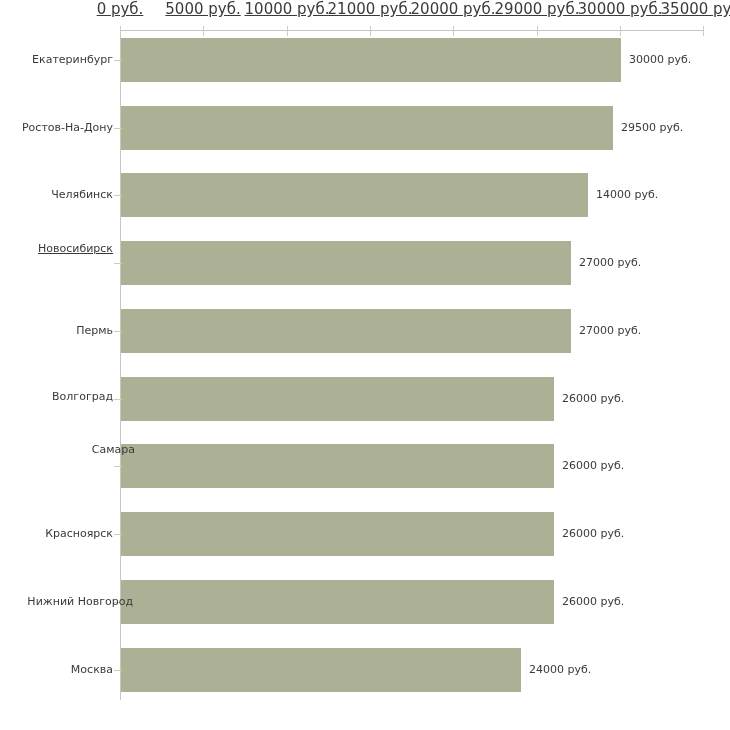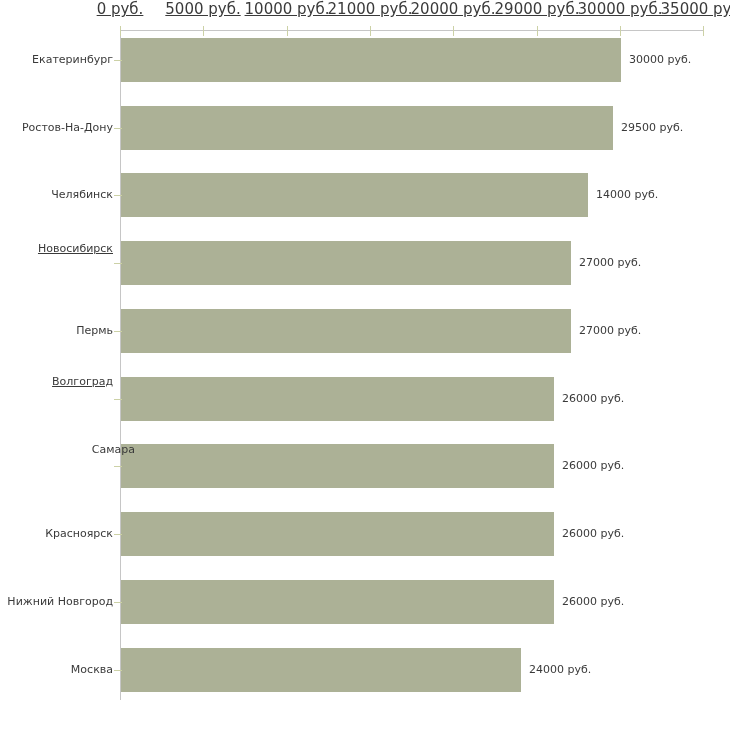--- a/index.html
+++ b/index.html
@@ -66,31 +66,31 @@
     <div class="bar" style="left: 121px; top: 241px; width: 450px; height: 44px;"></div>
     <div class="cattick" style="left: 114px; top: 263px;"></div>
     <div class="cat" style="top: 249px; text-decoration: underline;">Новосибирск</div>
     <div class="val" style="left: 579px; top: 263px;">27000 руб.</div>
     <div class="bar" style="left: 121px; top: 309px; width: 450px; height: 44px;"></div>
     <div class="cattick" style="left: 114px; top: 331px;"></div>
     <div class="cat" style="top: 331px;">Пермь</div>
     <div class="val" style="left: 579px; top: 331px;">27000 руб.</div>
     <div class="bar" style="left: 121px; top: 377px; width: 433px; height: 44px;"></div>
     <div class="cattick" style="left: 114px; top: 399px;"></div>
-    <div class="cat" style="top: 382px; text-decoration: underline;">Волгоград</div>
+    <div class="cat" style="top: 397px;">Волгоград</div>
     <div class="val" style="left: 562px; top: 399px;">26000 руб.</div>
     <div class="bar" style="left: 121px; top: 444px; width: 433px; height: 44px;"></div>
     <div class="cattick" style="left: 114px; top: 466px;"></div>
     <div class="cat" style="top: 450px; margin-left: 22px;">Самара</div>
     <div class="val" style="left: 562px; top: 466px;">26000 руб.</div>
     <div class="bar" style="left: 121px; top: 512px; width: 433px; height: 44px;"></div>
     <div class="cattick" style="left: 114px; top: 534px;"></div>
     <div class="cat" style="top: 534px;">Красноярск</div>
     <div class="val" style="left: 562px; top: 534px;">26000 руб.</div>
     <div class="bar" style="left: 121px; top: 580px; width: 433px; height: 44px;"></div>
     <div class="cattick" style="left: 114px; top: 602px;"></div>
-    <div class="cat" style="top: 602px;">Нижний Новгород</div>
+    <div class="cat" style="top: 602px; margin-left: 20px;">Нижний Новгород</div>
     <div class="val" style="left: 562px; top: 602px;">26000 руб.</div>
     <div class="bar" style="left: 121px; top: 648px; width: 400px; height: 44px;"></div>
     <div class="cattick" style="left: 114px; top: 670px;"></div>
     <div class="cat" style="top: 670px;">Москва</div>
     <div class="val" style="left: 529px; top: 670px;">24000 руб.</div>
   </div>
 
 </body></html>

